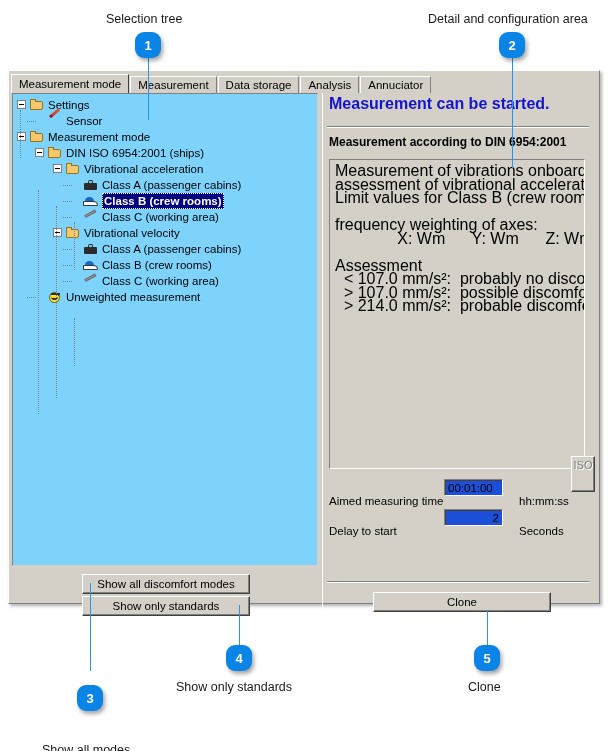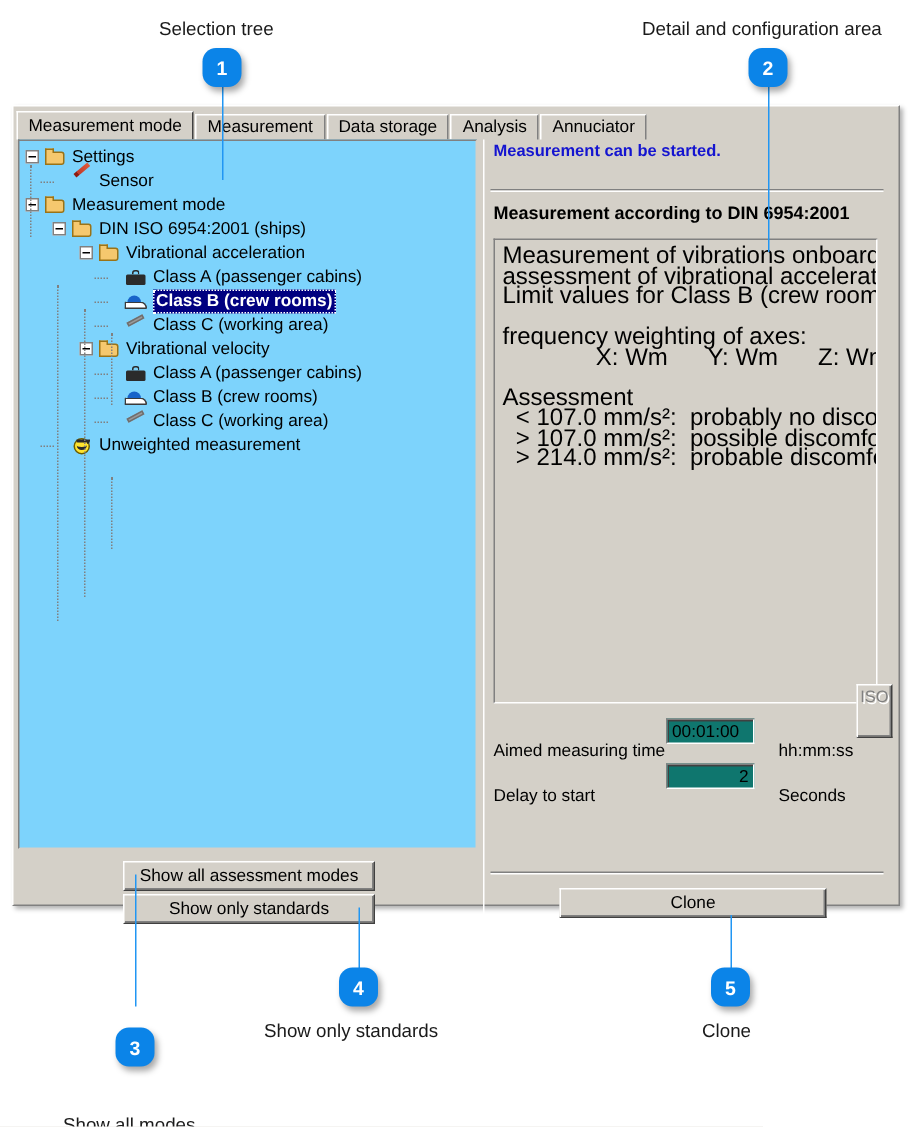--- a/index.html
+++ b/index.html
@@ -245,21 +245,21 @@
   
   #detailpanel {
     position:absolute;
     left:313px; top:22px;
     width:275px; height:523px;
     box-sizing:border-box;
     border-left:1px solid #ffffff;
   }
   #status-msg {
     position:absolute; left:6px; top:2px;
-    font-size:11px; font-weight:bold; color:#1414d0;
+    font-size:16px; font-weight:bold; color:#1414d0;
   }
   .hsep {
     position:absolute;
     height:0; border-top:1px solid #808080;
     border-bottom:1px solid #ffffff;
   }
   #title-main {
     position:absolute; left:6px; top:42px;
     font-size:12px; font-weight:bold; color:#000;
   }
@@ -272,21 +272,21 @@
     box-sizing:border-box;
     padding:4px 5px;
     font-size:16px; color:#000;
     line-height:13.5px;
     white-space:pre;
     overflow:hidden;
   }
   .field-row { position:absolute; font-size:11.5px; color:#000;margin-top:12px; }
   .fld {
     position:absolute;
-    background:#0f766e;
+    background:#1d4ed8;
     border:1px solid #808080;
     border-right-color:#ffffff; border-bottom-color:#ffffff;
     box-shadow: inset 1px 1px 0 #404040;
     box-sizing:border-box;
     font-size:11.5px;
     font-family:"Liberation Sans", sans-serif;
     padding:0 3px;
     color:#000;
   }
   .btn.disabled { color:#808080; text-shadow: 1px 1px 0 #ffffff; }
@@ -409,21 +409,21 @@
             <span class="label">Unweighted measurement</span>
           </div>
           <span class="dots" style="left: 7px; top: 16px; height: 48px;"></span>
           <span class="dots" style="left: 25px; top: 96px; height: 224px;"></span>
           <span class="dots" style="left: 43px; top: 112px; height: 192px;"></span>
           <span class="dots" style="left: 61px; top: 128px; height: 48px;"></span>
           <span class="dots" style="left: 61px; top: 224px; height: 48px;"></span>
         </div>
     </div>
 
-    <div class="btn" id="btn-all">Show all assessment modes</div>
+    <div class="btn" id="btn-all">Show all discomfort modes</div>
     <div class="btn" id="btn-std">Show only standards</div>
 
     <div id="detailpanel">
       <div id="status-msg">Measurement can be started.</div>
       <div class="hsep" style="left:4px; top:33px; width:262px;"></div>
       <div id="title-main">Measurement according to DIN 6954:2001</div>
       <div id="descbox">Measurement of vibrations onboard ships
 assessment of vibrational acceleration
 Limit values for Class B (crew rooms)
 

